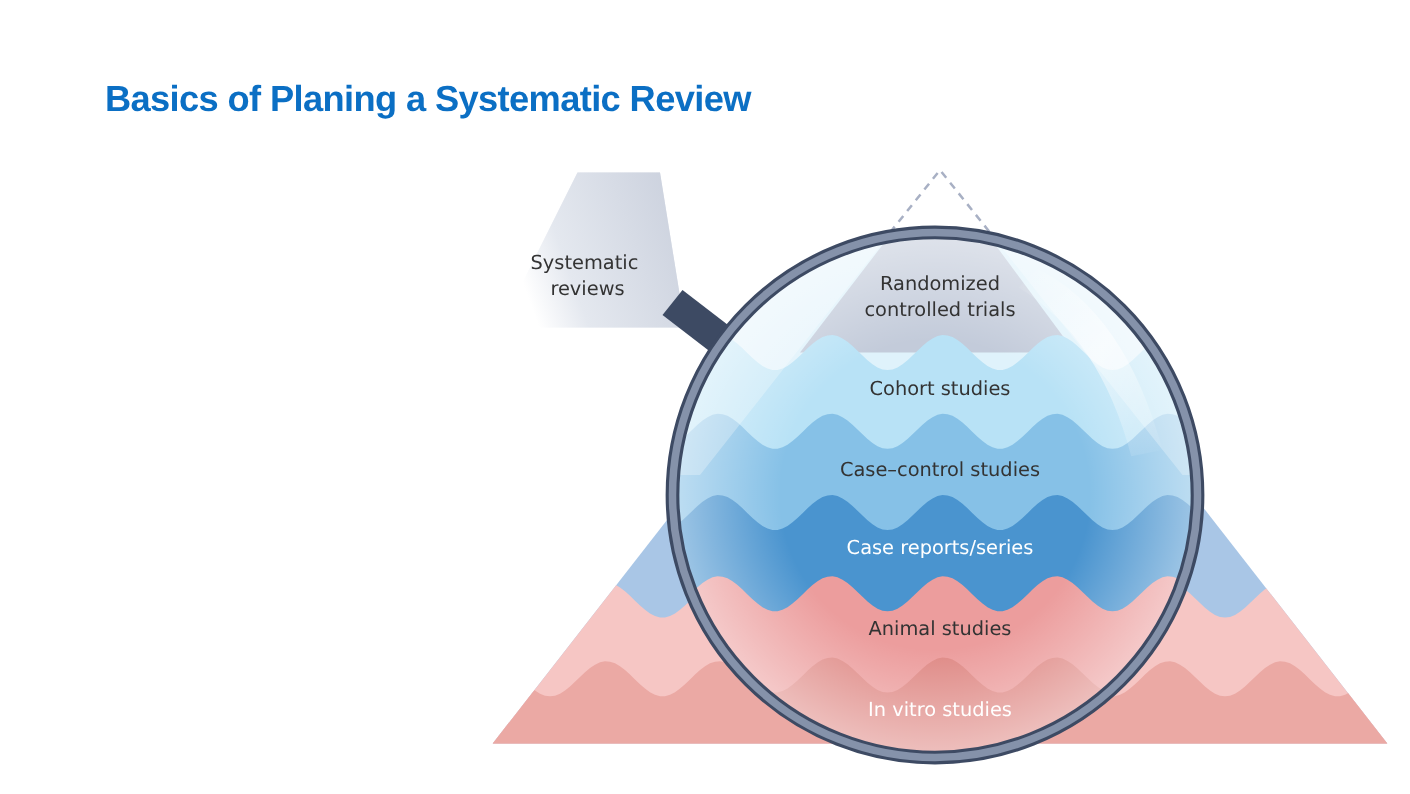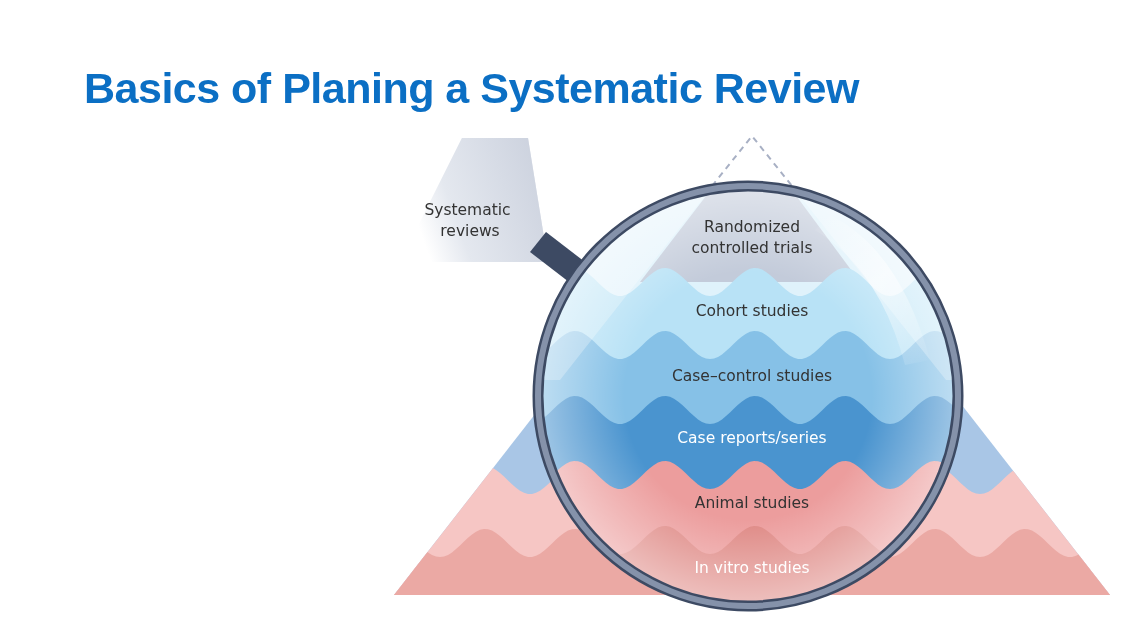--- a/index.html
+++ b/index.html
@@ -1,17 +1,17 @@
 <!DOCTYPE html>
 <html><head>
 <meta charset="utf-8">
 <style>
   html, body { margin:0; padding:0; background:#ffffff; }
   body { width:1128px; height:635px; position:relative; overflow:hidden; font-family:"Liberation Sans", sans-serif; }
-  .title { position:absolute; left:84px; top:64px; margin:0; font-family:"Liberation Sans", sans-serif; font-weight:700; font-size:43px; letter-spacing:-0.5px; color:#0b6fc4; white-space:nowrap; }
+  .title { position:absolute; left:84px; top:64px; margin:0; font-family:"Liberation Sans", sans-serif; font-weight:700; font-size:29px; letter-spacing:-0.5px; color:#0b6fc4; white-space:nowrap; }
   svg.diagram { position:absolute; left:0; top:0; }
   .lbl { font-family:"DejaVu Sans", sans-serif; font-size:15.5px; text-anchor:middle; }
 </style>
 </head>
 <body>
 
 <h1 class="title">Basics of Planing a Systematic Review</h1>
 
 <svg class="diagram" width="1128" height="635" viewBox="0 0 1128 635" xmlns="http://www.w3.org/2000/svg">
   <defs>

